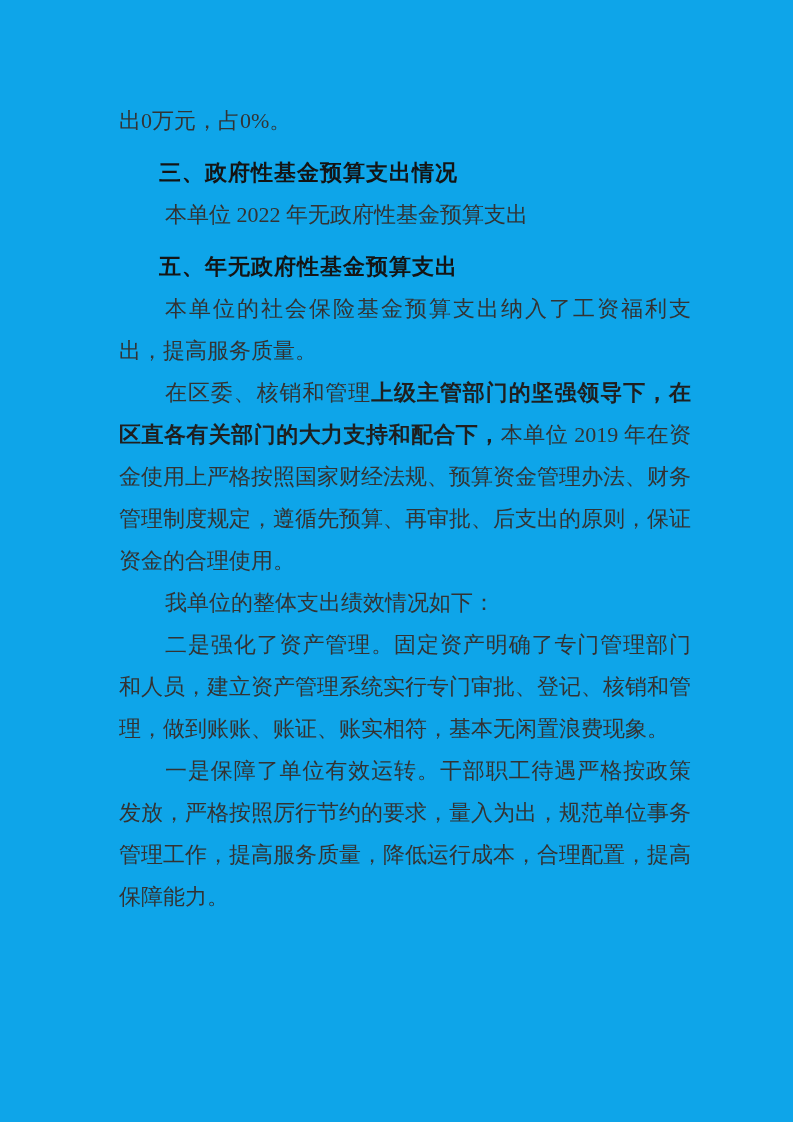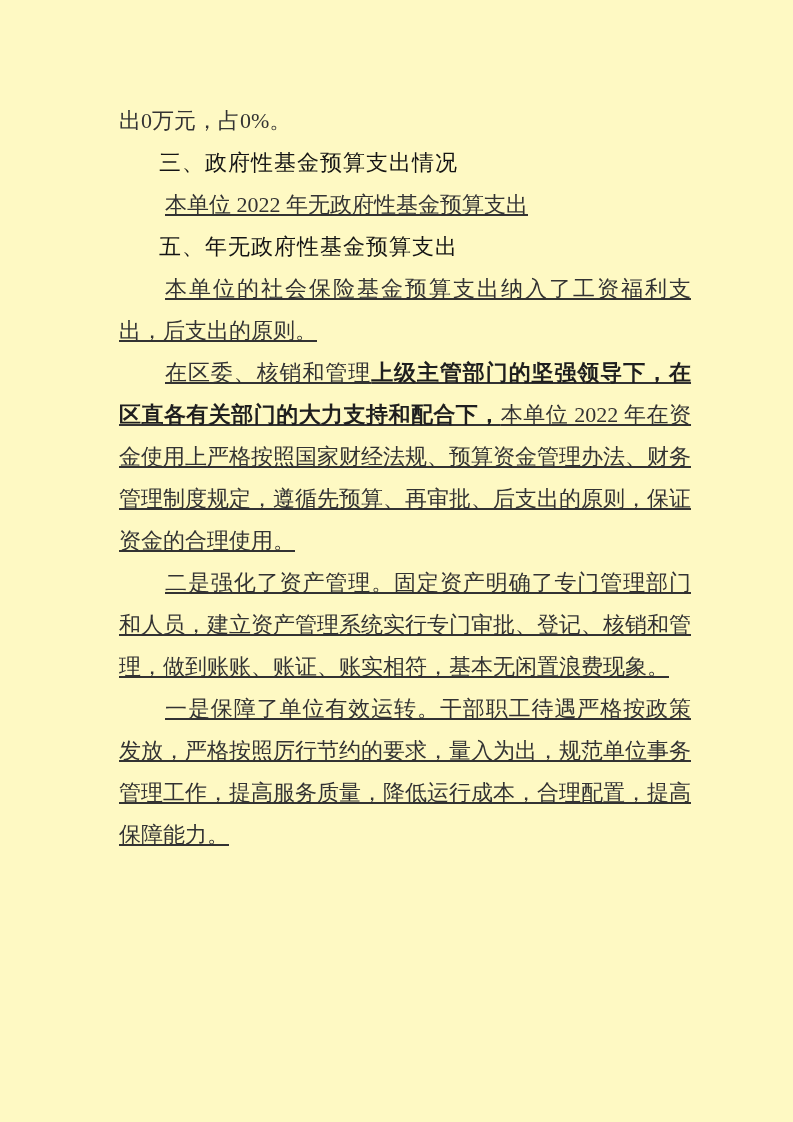--- a/index.html
+++ b/index.html
@@ -4,21 +4,21 @@
 <style>
   html, body {
     margin: 0;
     padding: 0;
     background: #ffffff;
   }
   .page {
     position: relative;
     width: 793px;
     height: 1122px;
-    background: #fef9c3;
+    background: #0ea5e9;
     overflow: hidden;
   }
   .content {
     position: absolute;
     left: 119px;
     top: 100px;
     width: 572px;
   }
   .para,
   .para-cont,
@@ -29,31 +29,31 @@
     text-align: justify;
   }
   .para,
   .para-cont {
     font-family: "Liberation Serif", "DejaVu Serif", serif;
     color: #333333;
     font-weight: 400;
   }
   .para {
     text-indent: 46px;
-    text-decoration: underline;
   }
   .para-cont {
     text-indent: 0;
   }
   .heading {
     font-family: "Liberation Sans", "DejaVu Sans", sans-serif;
-    font-weight: 400;
+    font-weight: 700;
     color: #141414;
     text-indent: 40px;
     letter-spacing: 1px;
+    margin-top: 10px;
   }
   .seg-bold {
     font-family: "Liberation Sans", "DejaVu Sans", sans-serif;
     font-weight: 600;
     color: #1f1f1f;
   }
 </style>
 </head>
 <body>
 
@@ -63,24 +63,25 @@
     <p class="para-cont">出0万元，占0%。</p>
 
     <p class="heading">三、政府性基金预算支出情况</p>
 
     <p class="para">本单位 2022 年无政府性基金预算支出</p>
 
 
 
     <p class="heading">五、年无政府性基金预算支出</p>
 
-    <p class="para">本单位的社会保险基金预算支出纳入了工资福利支出，后支出的原则。</p>
+    <p class="para">本单位的社会保险基金预算支出纳入了工资福利支出，提高服务质量。</p>
 
 
-    <p class="para"><span>在区委、核销和管理</span><span class="seg-bold">上级主管部门的坚强领导下，在区直各有关部门的大力支持和配合下，</span><span>本单位 2022 年在资金使用上严格按照国家财经法规、预算资金管理办法、财务管理制度规定，遵循先预算、再审批、后支出的原则，保证资金的合理使用。</span></p>
+    <p class="para"><span>在区委、核销和管理</span><span class="seg-bold">上级主管部门的坚强领导下，在区直各有关部门的大力支持和配合下，</span><span>本单位 2019 年在资金使用上严格按照国家财经法规、预算资金管理办法、财务管理制度规定，遵循先预算、再审批、后支出的原则，保证资金的合理使用。</span></p>
 
+    <p class="para">我单位的整体支出绩效情况如下：</p>
 
     <p class="para">二是强化了资产管理。固定资产明确了专门管理部门和人员，建立资产管理系统实行专门审批、登记、核销和管理，做到账账、账证、账实相符，基本无闲置浪费现象。</p>
 
     <p class="para">一是保障了单位有效运转。干部职工待遇严格按政策发放，严格按照厉行节约的要求，量入为出，规范单位事务管理工作，提高服务质量，降低运行成本，合理配置，提高保障能力。</p>
 
   </div>
 </div>
 
 </body></html>

